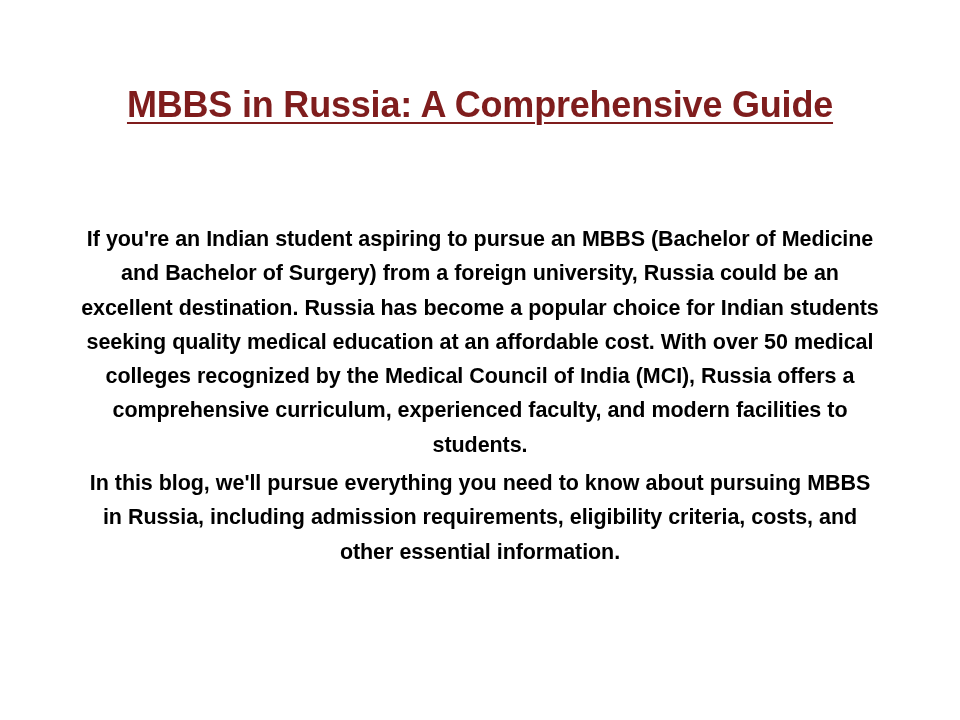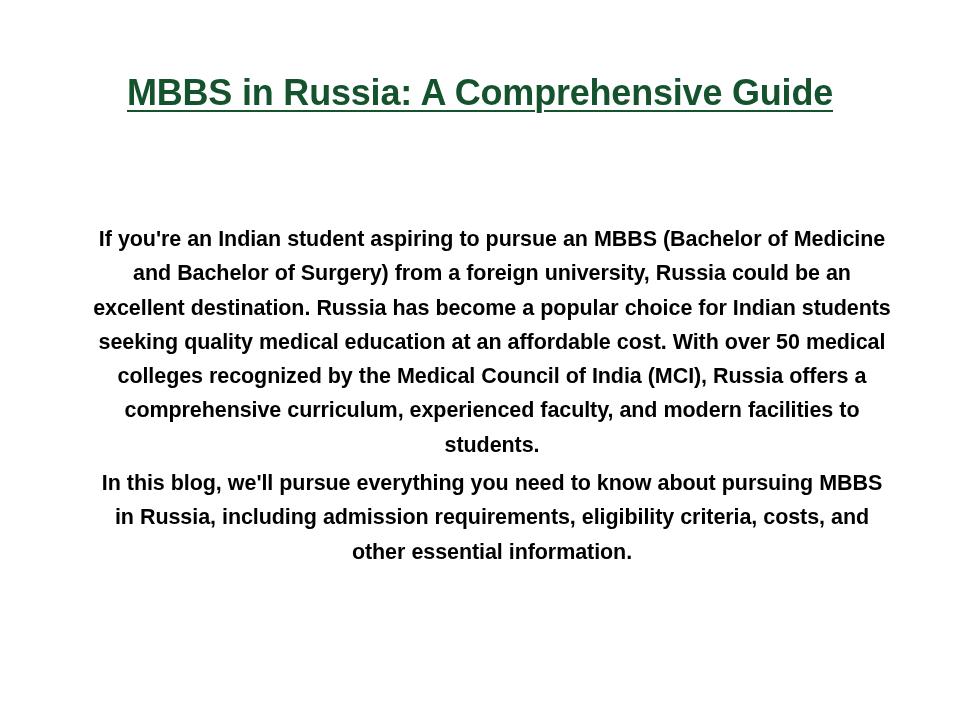--- a/index.html
+++ b/index.html
@@ -27,37 +27,37 @@
   .title-block {
     position: absolute;
     left: 0;
     top: 70px;
     width: 960px;
     text-align: center;
   }
 
   .slide-title {
     display: inline-block;
-    margin: 0;
+    margin: 12px;
     padding: 0;
     font-size: 36px;
     font-weight: bold;
     line-height: 46px;
-    color: #14532d;
+    color: #7f1d1d;
     letter-spacing: -0.2px;
     text-decoration: underline;
     text-decoration-thickness: 2px;
     text-underline-offset: 5px;
     white-space: nowrap;
   }
 
   
   .body-block {
     position: absolute;
-    left: 92px;
+    left: 80px;
     top: 222px;
     width: 800px;
     text-align: center;
   }
 
   .body-paragraph {
     margin: 0 0 4px 0;
     padding: 0;
     font-size: 21.5px;
     font-weight: bold;

